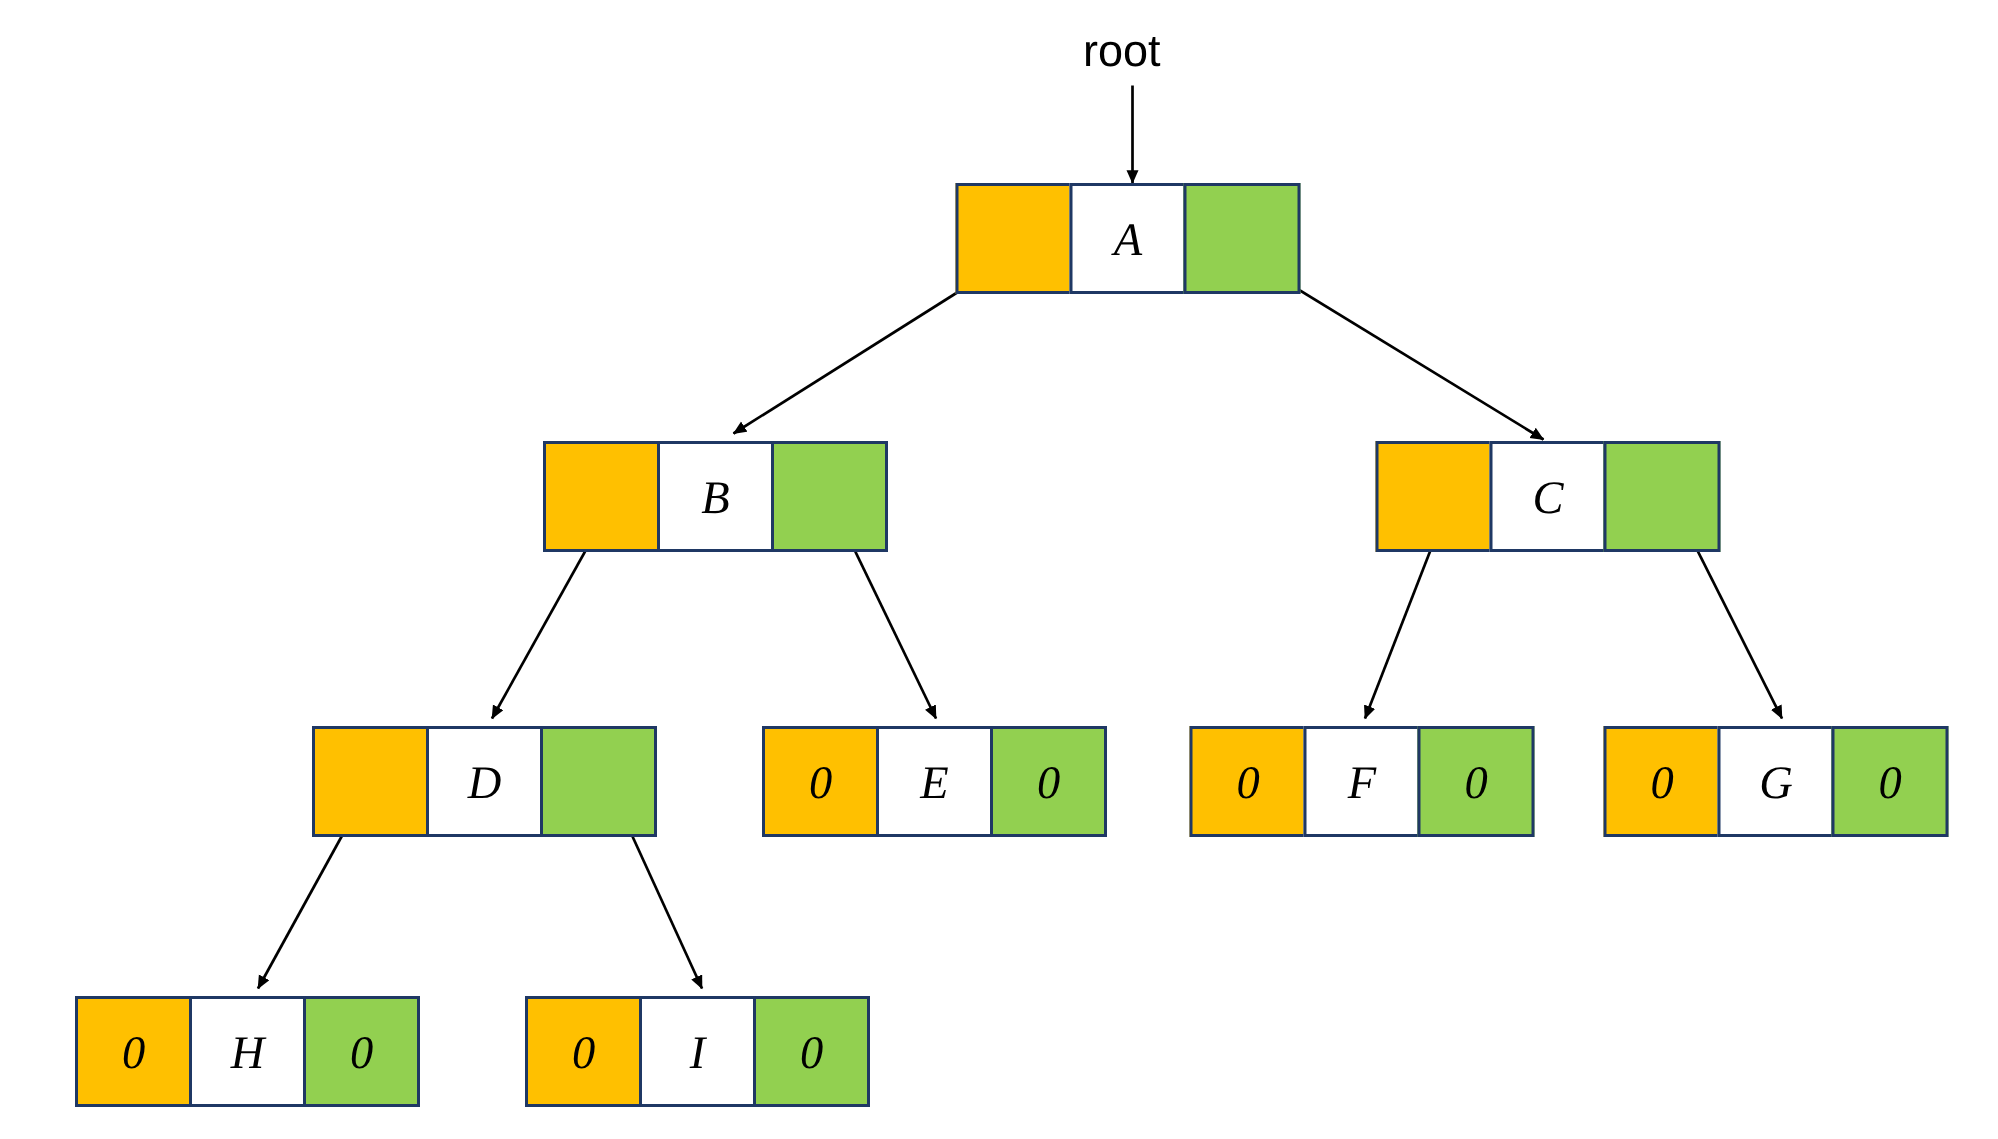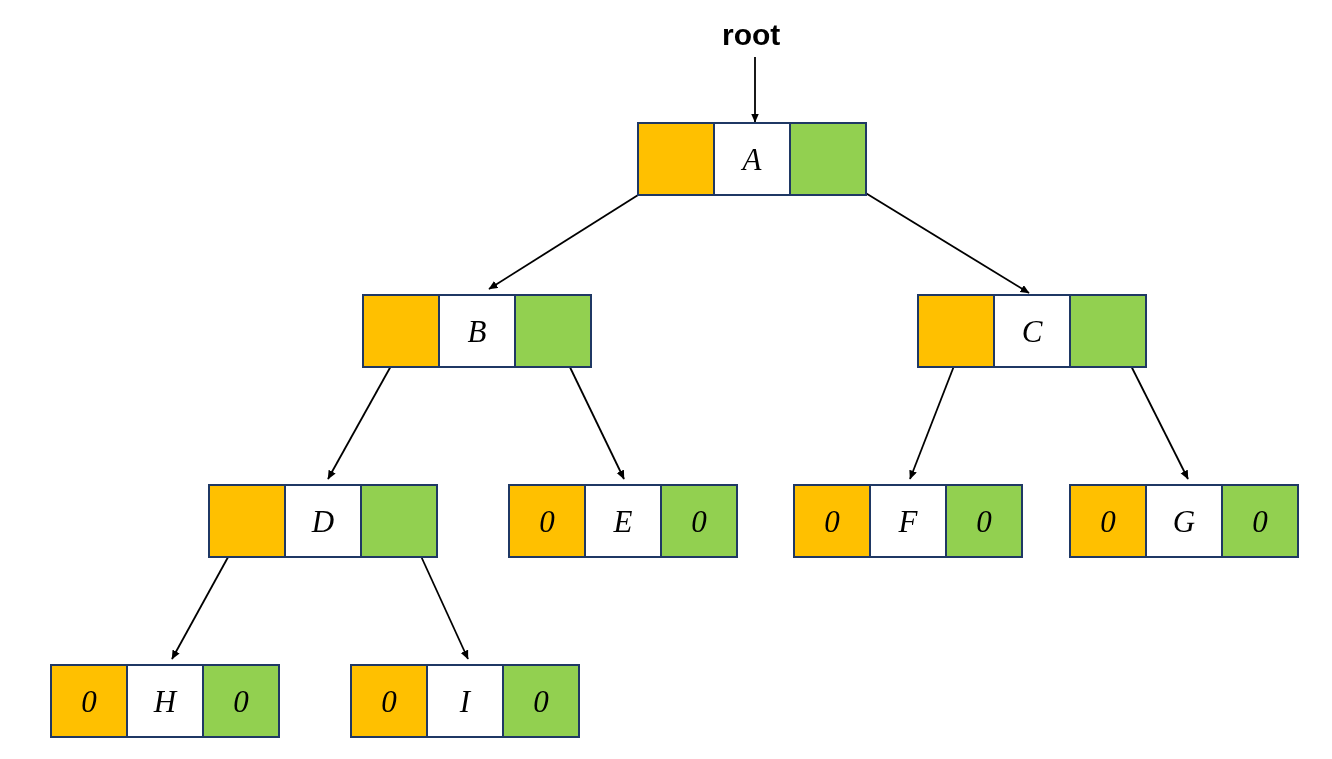--- a/index.html
+++ b/index.html
@@ -77,21 +77,21 @@
         <line x1="828" y1="170" x2="1029" y2="293" stroke="#000000" stroke-width="1.8" marker-end="url(#arrowhead)"></line>
         <line x1="406" y1="339" x2="328" y2="479" stroke="#000000" stroke-width="1.8" marker-end="url(#arrowhead)"></line>
         <line x1="552" y1="330" x2="624" y2="479" stroke="#000000" stroke-width="1.8" marker-end="url(#arrowhead)"></line>
         <line x1="968" y1="330" x2="910" y2="479" stroke="#000000" stroke-width="1.8" marker-end="url(#arrowhead)"></line>
         <line x1="1113" y1="330" x2="1188" y2="479" stroke="#000000" stroke-width="1.8" marker-end="url(#arrowhead)"></line>
         <line x1="249" y1="519" x2="172" y2="659" stroke="#000000" stroke-width="1.8" marker-end="url(#arrowhead)"></line>
         <line x1="404" y1="519" x2="468" y2="659" stroke="#000000" stroke-width="1.8" marker-end="url(#arrowhead)"></line>
       </g>
   </svg>
 
-  <div class="root-label" style="left: 722px; top: 18px; font-weight: bold;">root</div>
+  <div class="root-label" style="left: 722px; top: 18px;">root</div>
 
   <div id="node-group">
       <div class="node" style="left: 637px; top: 122px;">
         <div class="cell cell-left"></div>
         <div class="cell cell-mid">A</div>
         <div class="cell cell-right"></div>
       </div>
       <div class="node" style="left: 362px; top: 294px;">
         <div class="cell cell-left"></div>
         <div class="cell cell-mid">B</div>

